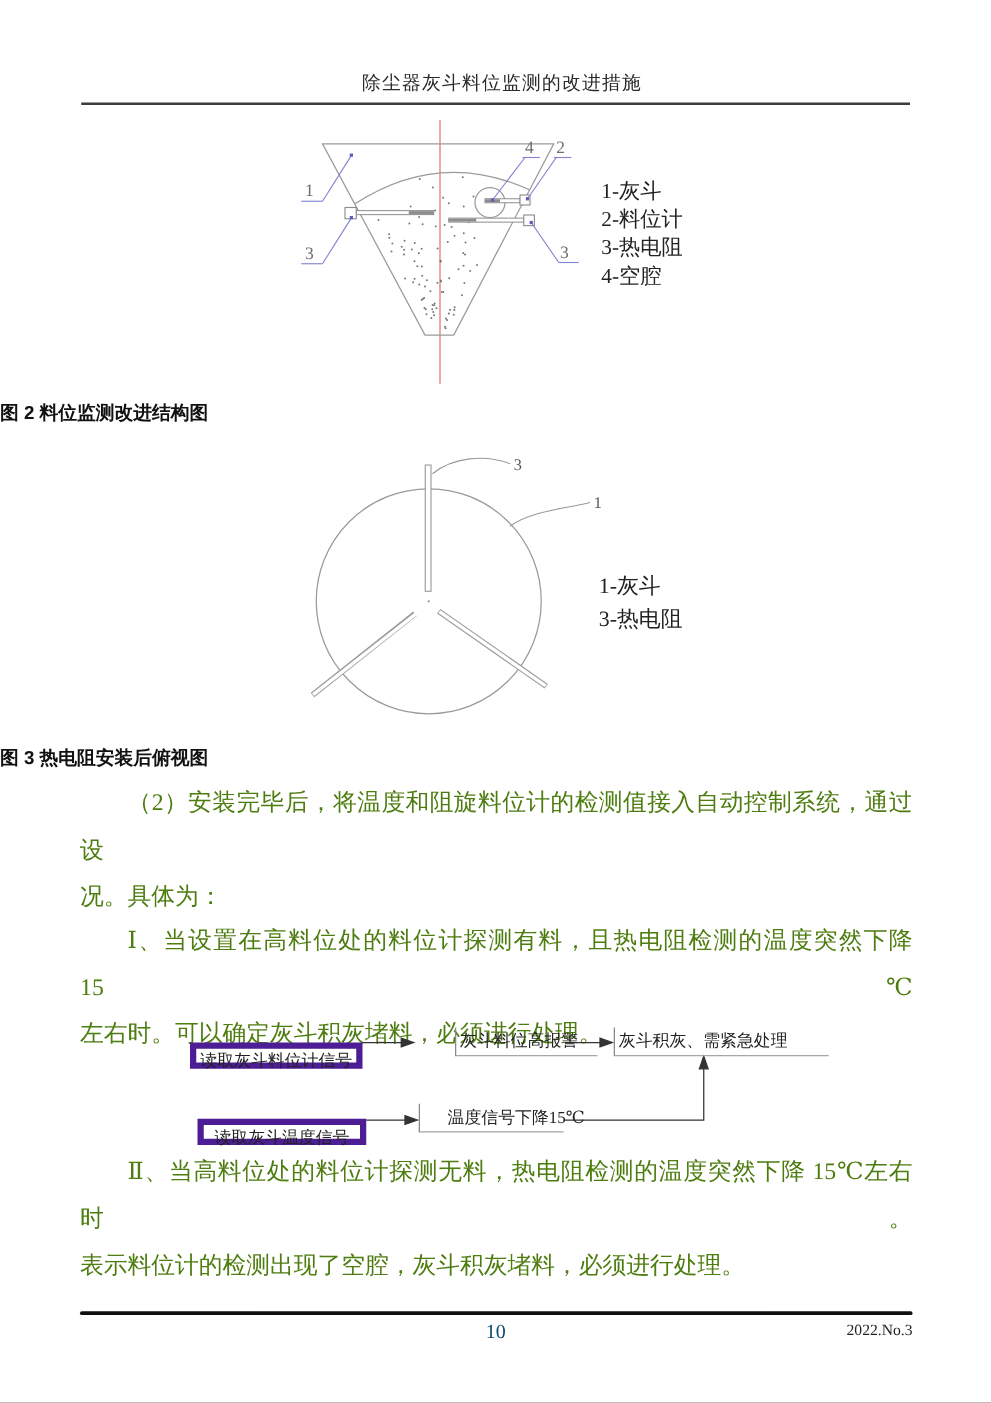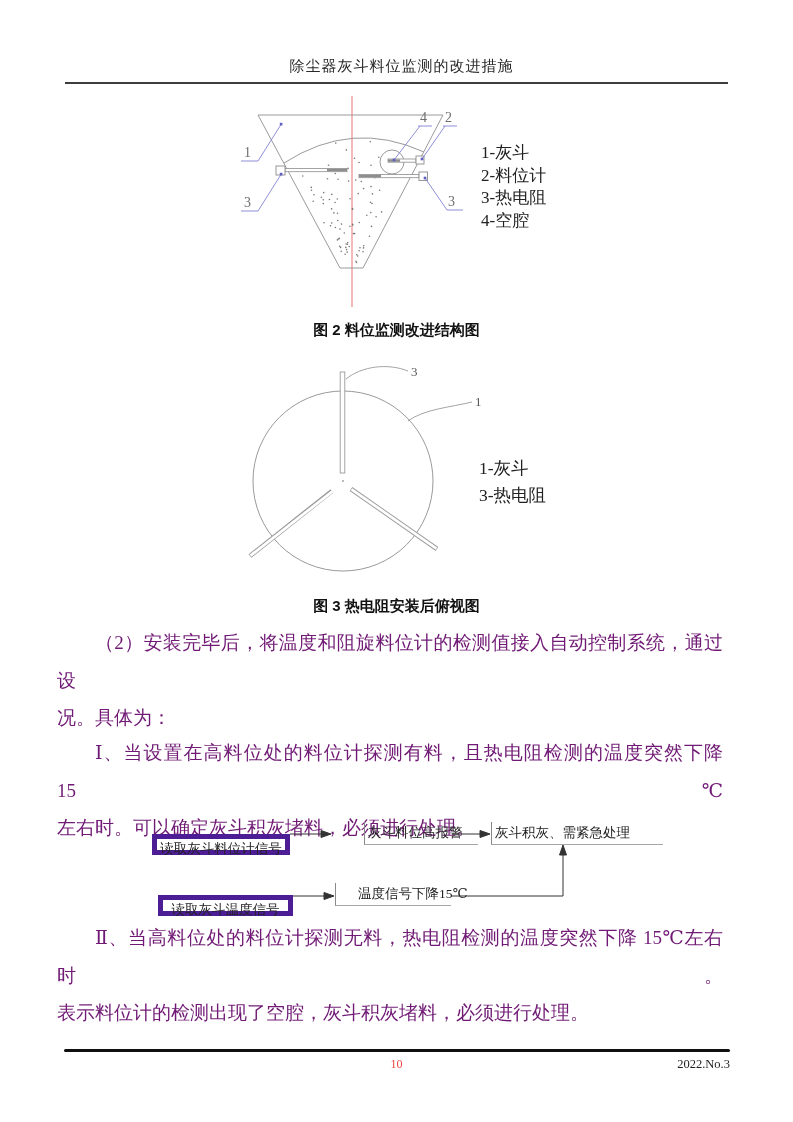--- a/index.html
+++ b/index.html
@@ -22,34 +22,33 @@
     font-size: 15px; letter-spacing: 1px; color: #2a2a2a; padding-left: 10px;
   }
   .header-rule {
     top: 82px; left: 65px; width: 663px; height: 2px;
     background: #3d3d3d;
   }
 
   
   .fig-caption {
     left: 0; width: 100%;
-    text-align: center;
     font-family: "Liberation Sans", "DejaVu Sans", sans-serif;
     font-weight: 700; font-size: 15px; color: #111;
   }
   #caption-fig2 { top: 321px; }
   #caption-fig3 { top: 597px; }
 
   
   .fig-legend { color: #222; }
   #legend-fig2 { left: 481px; top: 142px; font-size: 17px; line-height: 22.5px; }
   #legend-fig3 { left: 479px; top: 455px; font-size: 17.5px; line-height: 27px; }
 
   
-  .para { left: 57px; width: 666px; font-size: 19px; line-height: 37.6px; color: #701a75; }
+  .para { left: 64px; width: 666px; font-size: 19px; line-height: 37.6px; color: #4d7c0f; }
   #para-1 { top: 624px; }
   #para-2 { top: 734px; }
   #para-3 { top: 919px; }
   .bl { text-align: justify; text-align-last: justify; }
   .bl-last { text-align: left; text-align-last: left; }
   .ind { text-indent: 2em; }
 
   
   .fc-box {
     position: absolute;
@@ -62,21 +61,21 @@
   #fc-box2 { left: 332px; top: 822px; width: 114px; height: 23px; line-height: 21px; margin-left: 32px; }
   #fc-box3 { left: 491px; top: 822px; width: 172px; height: 23px; line-height: 21px; }
   #fc-box4 { left: 158px; top: 885px; width: 135px; height: 21px; line-height: 19px; }
   #fc-box5 { left: 335px; top: 883px; width: 116px; height: 23px; line-height: 21px; padding-left: 22px; }
 
   
   .footer-rule {
     top: 1049px; left: 64px; width: 666px; height: 3px;
     background: #101010; border-radius: 2px;
   }
-  .footer-page { top: 1057px; left: 0; width: 100%; text-align: center; font-size: 12px; color: #ef4444; }
+  .footer-page { top: 1057px; left: 0; width: 100%; text-align: center; font-size: 16px; color: #0c4a6e; }
   .footer-issue { top: 1057px; right: 63px; font-size: 12.5px; color: #222; }
 
   svg { position: absolute; overflow: visible; }
   svg text { font-family: "Liberation Serif", "DejaVu Serif", serif; }
 </style>
 </head>
 <body>
 
 <div class="page">
 

